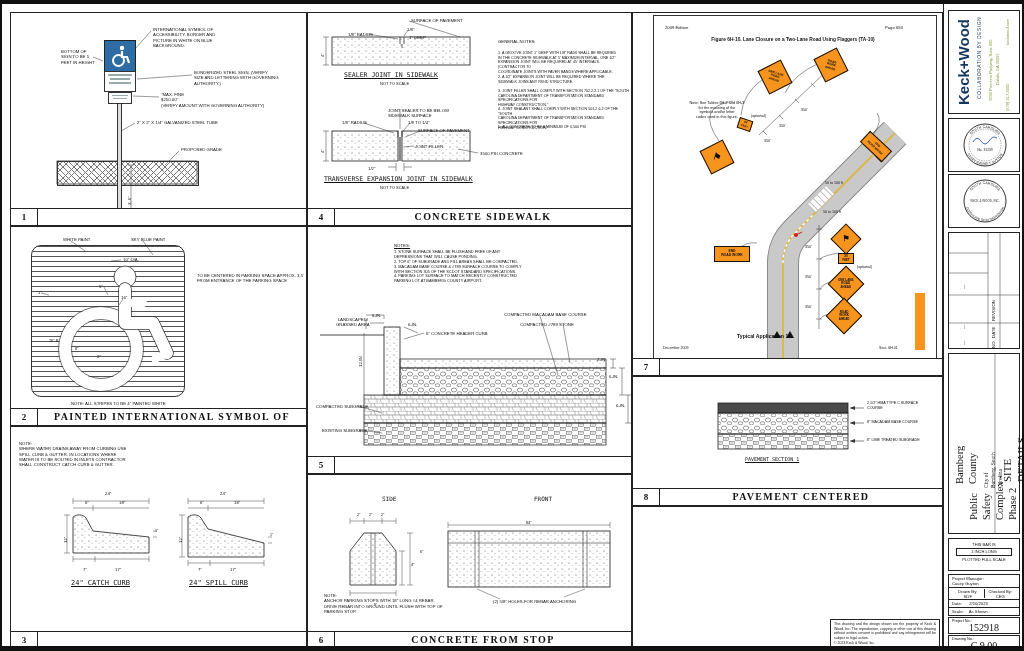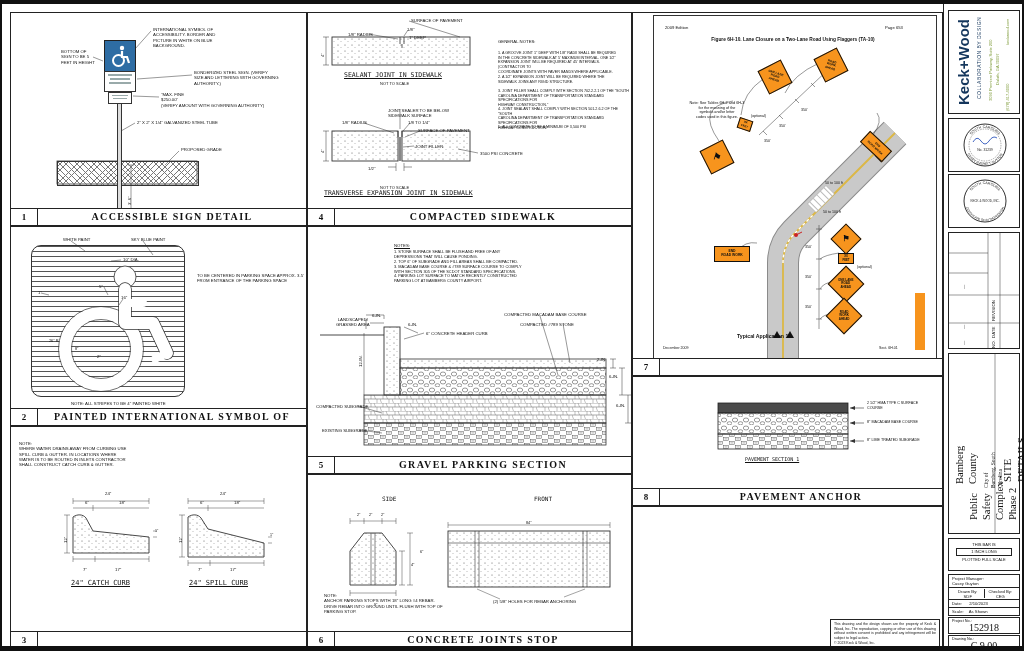--- a/index.html
+++ b/index.html
@@ -88,21 +88,20 @@
 SIZE AND LETTERING WITH GOVERNING AUTHORITY.)</div>
         <div class="lbl" style="left: 150px; top: 79px; width: 112px;">"MAX. FINE
 $250.00"
 (VERIFY AMOUNT WITH GOVERNING AUTHORITY)</div>
         <div class="lbl" style="left: 126px; top: 107px; width: 130px;">2" X 2" X 1/4" GALVANIZED STEEL TUBE</div>
         <div class="lbl" style="left: 170px; top: 134px;">PROPOSED GRADE</div>
         <div class="lbl" style="left: 116px; top: 192px; transform: rotate(-90deg);">3'-6"</div>
       </div>
     <div class="pbar">
       <div class="pnum">1</div>
-      <div class="ptxt">ACCESSIBLE SIGN DETAIL</div>
     </div>
   </div>
 
   <div class="panel" style="left:8px;top:222px;width:297px;height:200px">
     <div class="pbody">
       <div class="stripebox" style="position:absolute;left:20px;top:18px;width:152px;height:150px"></div>
       <svg class="lines" width="297" height="184">
         <g transform="translate(28,24)">
           <circle cx="62" cy="98" r="36" fill="none" stroke="#333" stroke-width="1"></circle>
           <circle cx="62" cy="98" r="36" fill="none" stroke="#fff" stroke-width="12"></circle>
@@ -183,51 +182,51 @@
         <rect x="94" y="118" width="68" height="30" fill="url(#dots)" stroke="#333" stroke-width="0.9"></rect>
         <rect x="90.5" y="124" width="3" height="24" fill="#888"></rect>
         <path d="M90,118 v6 M94,118 v6" stroke="#333" stroke-width="0.8"></path>
         <path d="M92,96 L92,116 M56,110 L86,120 M102,110 L95,118 M112,118 L97,124 M106,133 L95,134 M170,140 L150,136 M18,118 V148 M15,118 h6 M15,148 h6 M88,150 v8 M96,150 v8 M80,154 h8 M96,154 h8" stroke="#333" stroke-width="0.5" fill="none"></path>
       </svg>
     <div class="lbl" style="left: 103px; top: 5px;">SURFACE OF PAVEMENT</div>
         <div class="lbl" style="left: 40px; top: 19px;">1/8" RADIUS</div>
         <div class="lbl" style="left: 99px; top: 14px;">1/8"</div>
         <div class="lbl" style="left: 101px; top: 22px;">1" DEEP</div>
         <div class="lbl" style="left: 12px; top: 44px; transform: rotate(-90deg);">4"</div>
-        <div class="lbl stick" style="left: 36px; top: 58px; font-size: 6.5px; text-decoration: underline;">SEALANT JOINT IN SIDEWALK</div>
+        <div class="lbl stick" style="left: 36px; top: 58px; font-size: 6.5px; text-decoration: underline;">SEALER JOINT IN SIDEWALK</div>
         <div class="lbl" style="left: 72px; top: 68px; font-size: 4px;">NOT TO SCALE</div>
         <div class="lbl" style="left: 80px; top: 95px; width: 70px;">JOINT SEALER TO BE BELOW
 SIDEWALK SURFACE</div>
         <div class="lbl" style="left: 34px; top: 107px;">1/8" RADIUS</div>
         <div class="lbl" style="left: 100px; top: 107px;">1/8 TO 1/4"</div>
         <div class="lbl" style="left: 110px; top: 115px;">SURFACE OF PAVEMENT</div>
         <div class="lbl" style="left: 107px; top: 131px;">JOINT FILLER</div>
         <div class="lbl" style="left: 172px; top: 138px;">3500 PSI CONCRETE</div>
         <div class="lbl" style="left: 12px; top: 140px; transform: rotate(-90deg);">4"</div>
         <div class="lbl" style="left: 60px; top: 153px;">1/2"</div>
-        <div class="lbl stick" style="left: 16px; top: 176px; font-size: 6.5px; text-decoration: underline;">TRANSVERSE EXPANSION JOINT IN SIDEWALK</div>
+        <div class="lbl stick" style="left: 16px; top: 162px; font-size: 6.5px; text-decoration: underline;">TRANSVERSE EXPANSION JOINT IN SIDEWALK</div>
         <div class="lbl" style="left: 72px; top: 172px; font-size: 4px;">NOT TO SCALE</div>
         <div class="lbl" style="left: 190px; top: 26px;">GENERAL NOTES:</div>
         <div class="lbl" style="left: 190px; top: 38px; width: 130px; font-size: 3.7px;">1.  A GROOVE JOINT 1" DEEP WITH 1/8" RADII SHALL BE REQUIRED
 IN THE CONCRETE SIDEWALK AT 5' MAXIMUM INTERVAL.  ONE 1/2"
 EXPANSION JOINT WILL BE REQUIRED AT 45' INTERVALS. (CONTRACTOR TO
 COORDINATE JOINTS WITH PAVER BANDS WHERE APPLICABLE.</div>
         <div class="lbl" style="left: 190px; top: 62px; width: 130px; font-size: 3.7px;">2.  A 1/2" EXPANSION JOINT WILL BE REQUIRED WHERE THE
 SIDEWALK JOINS ANY RIGID STRUCTURE.</div>
         <div class="lbl" style="left: 190px; top: 76px; width: 132px; font-size: 3.7px;">3.  JOINT FILLER SHALL COMPLY WITH SECTION 702.2.2.1 OF THE "SOUTH
 CAROLINA DEPARTMENT OF TRANSPORTATION STANDARD SPECIFICATIONS    FOR
 HIGHWAY CONSTRUCTION."</div>
         <div class="lbl" style="left: 190px; top: 94px; width: 132px; font-size: 3.7px;">4.  JOINT SEALANT SHALL COMPLY WITH SECTION 501.2.6.2 OF THE "SOUTH
 CAROLINA DEPARTMENT OF TRANSPORTATION STANDARD SPECIFICATIONS    FOR
 HIGHWAY CONSTRUCTION."</div>
         <div class="lbl" style="left: 190px; top: 112px; font-size: 3.7px;">5.  ALL CONCRETE TO BE A MINIMUM OF 3,500 PSI</div>
       </div>
     <div class="pbar">
       <div class="pnum">4</div>
-      <div class="ptxt">COMPACTED SIDEWALK</div>
+      <div class="ptxt">CONCRETE SIDEWALK</div>
     </div>
   </div>
 
   <div class="panel" style="left:305px;top:222px;width:325px;height:248px">
     <div class="pbody">
       <svg class="lines" width="325" height="232">
         <path d="M12,108 H76" stroke="#333" stroke-width="0.9"></path>
         <rect x="76" y="100" width="16" height="68" fill="url(#dots)" stroke="#333" stroke-width="0.9"></rect>
         <rect x="92" y="132" width="206" height="9" fill="url(#dots)" stroke="#333" stroke-width="0.8"></rect>
         <rect x="92" y="141" width="206" height="27" fill="url(#stones)" stroke="#333" stroke-width="0.8"></rect>
@@ -252,21 +251,20 @@
         <div class="lbl" style="left: 212px; top: 95px;">COMPACTED #789 STONE</div>
         <div class="lbl" style="left: 50px; top: 140px; transform: rotate(-90deg);">12-IN.</div>
         <div class="lbl" style="left: 289px; top: 130px;">2-IN.</div>
         <div class="lbl" style="left: 301px; top: 147px;">6-IN.</div>
         <div class="lbl" style="left: 308px; top: 176px;">6-IN.</div>
         <div class="lbl" style="left: 8px; top: 177px;">COMPACTED SUBGRADE</div>
         <div class="lbl" style="left: 14px; top: 201px;">EXISTING SUBGRADE</div>
       </div>
     <div class="pbar">
       <div class="pnum">5</div>
-      <div class="ptxt">GRAVEL PARKING SECTION</div>
     </div>
   </div>
 
   <div class="panel" style="left:305px;top:470px;width:325px;height:175px">
     <div class="pbody">
       <svg class="lines" width="325" height="159">
         <g transform="translate(42,50)">
           <path d="M0,60 L0,26 L14,8 L32,8 L46,26 L46,60 Z" fill="url(#dots)" stroke="#333" stroke-width="0.9"></path>
           <path d="M21,8 V60 M25,8 V60" stroke="#333" stroke-width="0.6"></path>
           <path d="M0,-4 H46 M0,-7 v6 M14,-7 v6 M32,-7 v6 M46,-7 v6 M52,26 V60 M49,26 h6 M49,60 h6 M60,8 V60 M57,8 h6 M57,60 h6 M0,68 H46 M0,65 v6 M46,65 v6" stroke="#333" stroke-width="0.45" fill="none"></path>
@@ -288,21 +286,21 @@
         <div class="lbl" style="left: 66px; top: 128px; font-size: 3.8px;">9"</div>
         <div class="lbl" style="left: 218px; top: 46px; font-size: 3.8px;">84"</div>
         <div class="lbl" style="left: 185px; top: 124px;">(2) 5/8" HOLES FOR REBAR ANCHORING</div>
         <div class="lbl" style="left: 16px; top: 118px; width: 128px;">NOTE:
 ANCHOR PARKING STOPS WITH 18" LONG #4 REBAR.
 DRIVE REBAR INTO GROUND UNTIL FLUSH WITH TOP OF
 PARKING STOP.</div>
       </div>
     <div class="pbar">
       <div class="pnum">6</div>
-      <div class="ptxt">CONCRETE JOINTS STOP</div>
+      <div class="ptxt">CONCRETE FROM STOP</div>
     </div>
   </div>
 
   <div class="panel" style="left:630px;top:8px;width:311px;height:364px">
     <div class="pbody">
       <div class="page7" style="left:20px;top:2px;width:282px;height:344px"></div>
       <svg class="lines" width="311" height="348">
         <path d="M150,347 V250 Q150,232 162,220 L262,120" stroke="#8a8a8a" stroke-width="32" fill="none" stroke-linejoin="round"></path>
         <path d="M150,347 V250 Q150,232 162,220 L262,120" stroke="#c9c9c9" stroke-width="30" fill="none" stroke-linejoin="round"></path>
         <path d="M150,347 V250 Q150,232 162,220 L262,120" stroke="#dcb845" stroke-width="1.8" fill="none"></path>
@@ -402,21 +400,21 @@
         <polygon points="217,64 222,62 222,66" fill="#333"></polygon>
       </svg>
     <div class="lbl" style="left: 234px; top: 24px; font-size: 3.7px;">2 1/2" HMA TYPE C SURFACE
 COURSE</div>
         <div class="lbl" style="left: 234px; top: 43px; font-size: 3.7px;">8" MACADAM BASE COURSE</div>
         <div class="lbl" style="left: 234px; top: 61px; font-size: 3.7px;">8" LIME TREATED SUBGRADE</div>
         <div class="lbl stick" style="left: 112px; top: 79px; font-size: 5px; text-decoration: underline;">PAVEMENT SECTION 1</div>
       </div>
     <div class="pbar">
       <div class="pnum">8</div>
-      <div class="ptxt">PAVEMENT ANCHOR</div>
+      <div class="ptxt">PAVEMENT CENTERED</div>
     </div>
   </div>
 
   <div class="panel" style="left:630px;top:502px;width:311px;height:143px">
     <div class="copyrightbox" style="left:197px;top:112px;width:110px;height:28px">
       <span>This drawing and the design shown are the property of Keck &amp; Wood, Inc. The reproduction, copying or other use of this drawing without written consent is prohibited and any infringement will be subject to legal action.</span><br>
       <span>©  2023 Keck &amp; Wood, Inc.</span>
     </div>
   </div>
 

